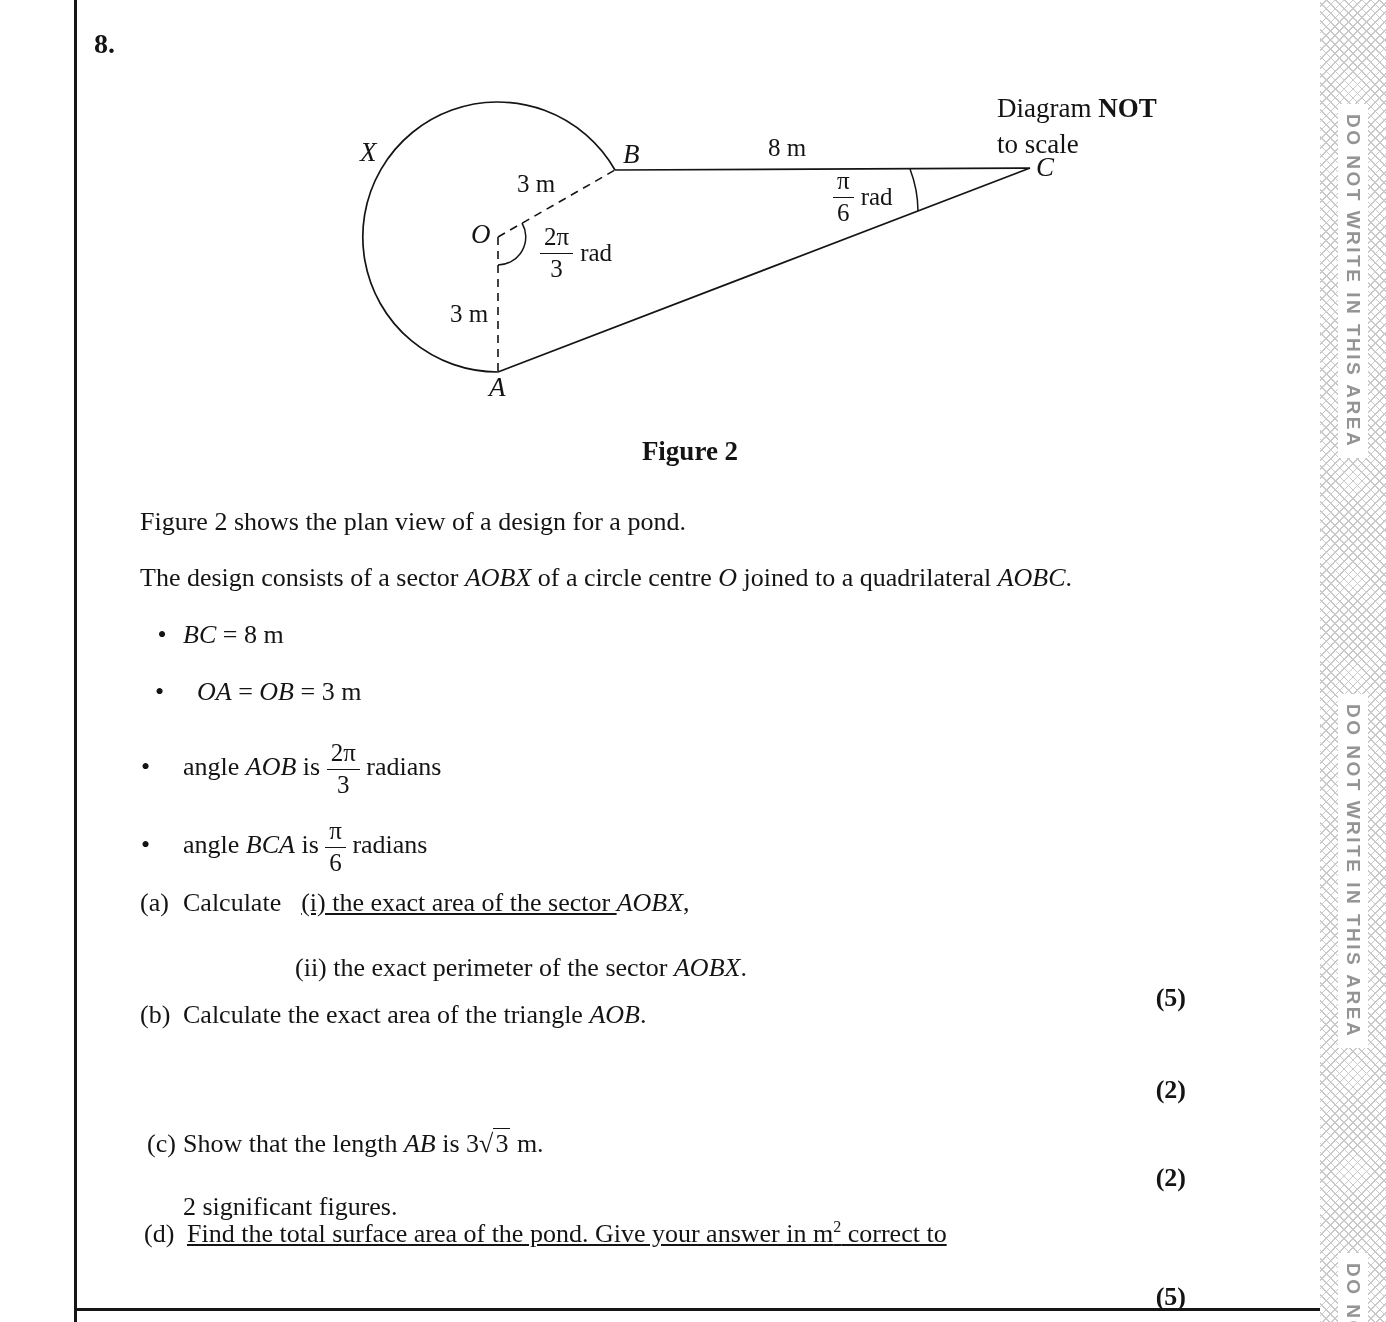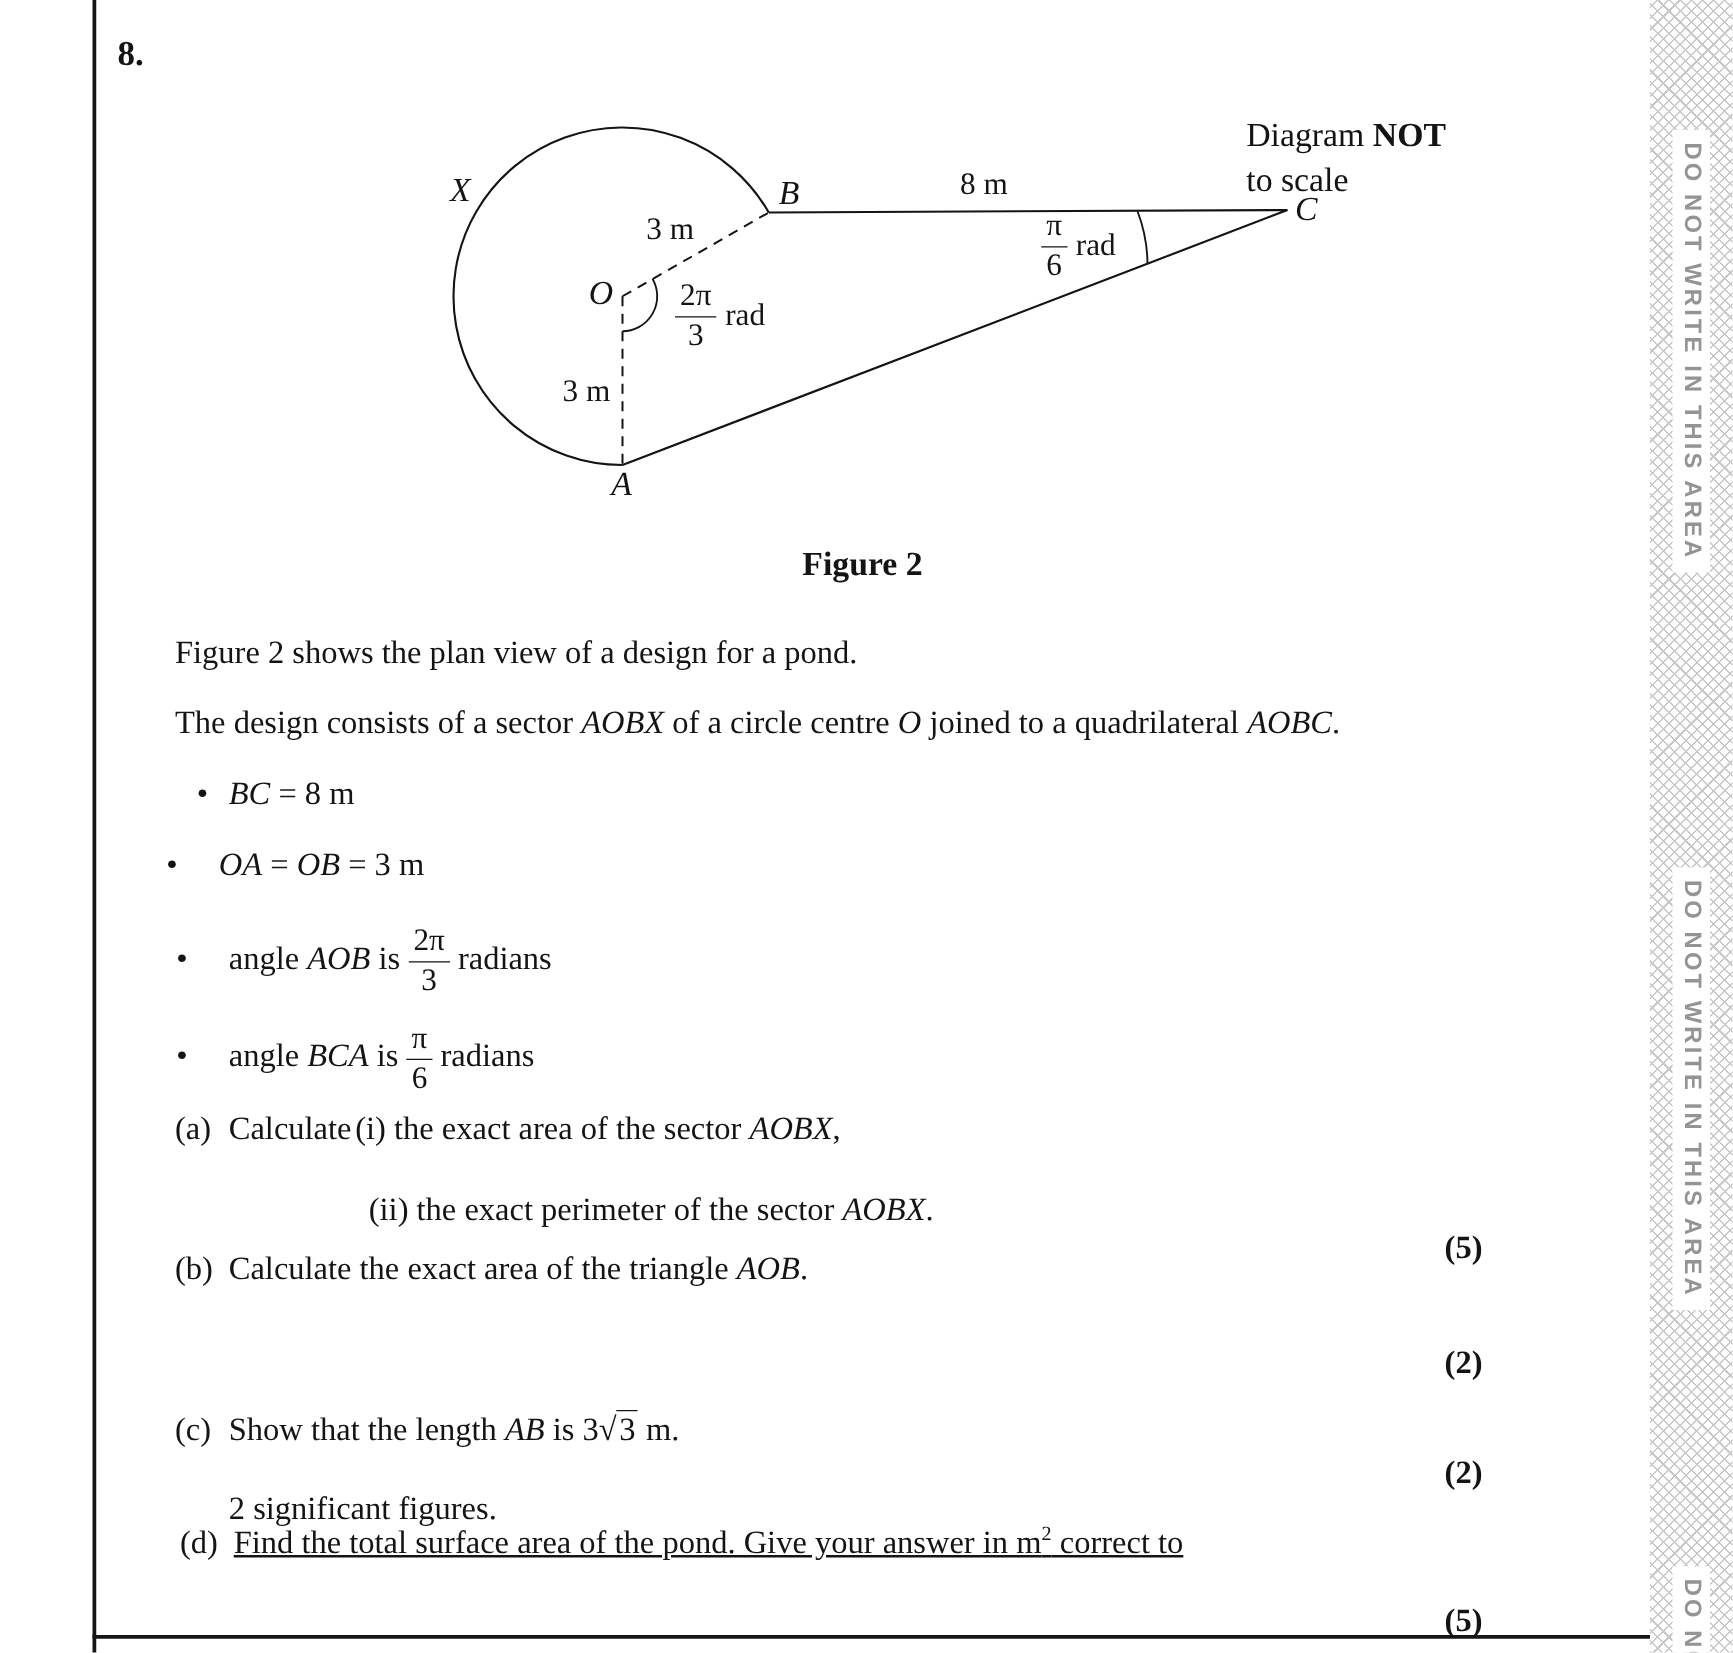--- a/index.html
+++ b/index.html
@@ -105,49 +105,49 @@
 <div class="abs line" style="left:140px; top:505px;">Figure 2 shows the plan view of a design for a pond.</div>
 
 <div class="abs line" style="left:140px; top:561px;">
   <span>The design consists of a sector </span><span class="it">AOBX</span><span> of a circle centre </span><span class="it">O</span><span> joined to a quadrilateral </span><span class="it">AOBC</span><span>.</span>
 </div>
 
 <div class="abs line" style="left:141px; top:618px;text-align:center;">
   <span class="blt">•</span><span class="it">BC</span><span> = 8 m</span>
 </div>
 
-<div class="abs line" style="left:133px; top:675px;">
+<div class="abs line" style="left:155px; top:675px;">
   <span class="blt">•</span><span class="it">OA</span><span> = </span><span class="it">OB</span><span> = 3 m</span>
 </div>
 
 <div class="abs line" style="left:141px; top:740px;">
   <span class="blt">•</span><span>angle </span><span class="it">AOB</span><span> is </span><span class="frac"><span class="num">2π</span><span class="den">3</span></span><span> radians</span>
 </div>
 
 <div class="abs line" style="left:141px; top:818px;">
   <span class="blt">•</span><span>angle </span><span class="it">BCA</span><span> is </span><span class="frac"><span class="num">π</span><span class="den">6</span></span><span> radians</span>
 </div>
 
 <div class="abs line" style="left:140px; top:886px;">
-  <span class="plabel">(a)</span><span>Calculate</span><span style="margin-left:3px;">(i) the exact area of the sector </span><span class="it">AOBX</span><span>,</span>
+  <span class="plabel">(a)</span><span>Calculate</span><span style="margin-left:20px;text-decoration:underline;">(i) the exact area of the sector </span><span class="it">AOBX</span><span>,</span>
 </div>
 
 <div class="abs line" style="left:295px; top:951px;">
   <span>(ii) the exact perimeter of the sector </span><span class="it">AOBX</span><span>.</span>
 </div>
 
 <div class="abs marks" style="left:1086px; top:983px;">(5)</div>
 
 <div class="abs line" style="left:140px; top:998px;">
   <span class="plabel">(b)</span><span>Calculate the exact area of the triangle </span><span class="it">AOB</span><span>.</span>
 </div>
 
 <div class="abs marks" style="left:1086px; top:1075px;">(2)</div>
 
-<div class="abs line" style="left:140px; top:1127px;">
+<div class="abs line" style="left:140px; top:1127px;text-align:center;">
   <span class="plabel">(c)</span><span>Show that the length </span><span class="it">AB</span><span> is 3</span><span>√</span><span class="sqrt-arg">3</span><span> m.</span>
 </div>
 
 <div class="abs marks" style="left:1086px; top:1163px;">(2)</div>
 
 <div class="abs line" style="left:144px; top:1217px;text-decoration:underline;">
   <span class="plabel">(d)</span><span>Find the total surface area of the pond. Give your answer in m</span><sup class="sq">2</sup><span> correct to</span>
 </div>
 <div class="abs line" style="left:183px; top:1190px;">2 significant figures.</div>
 

